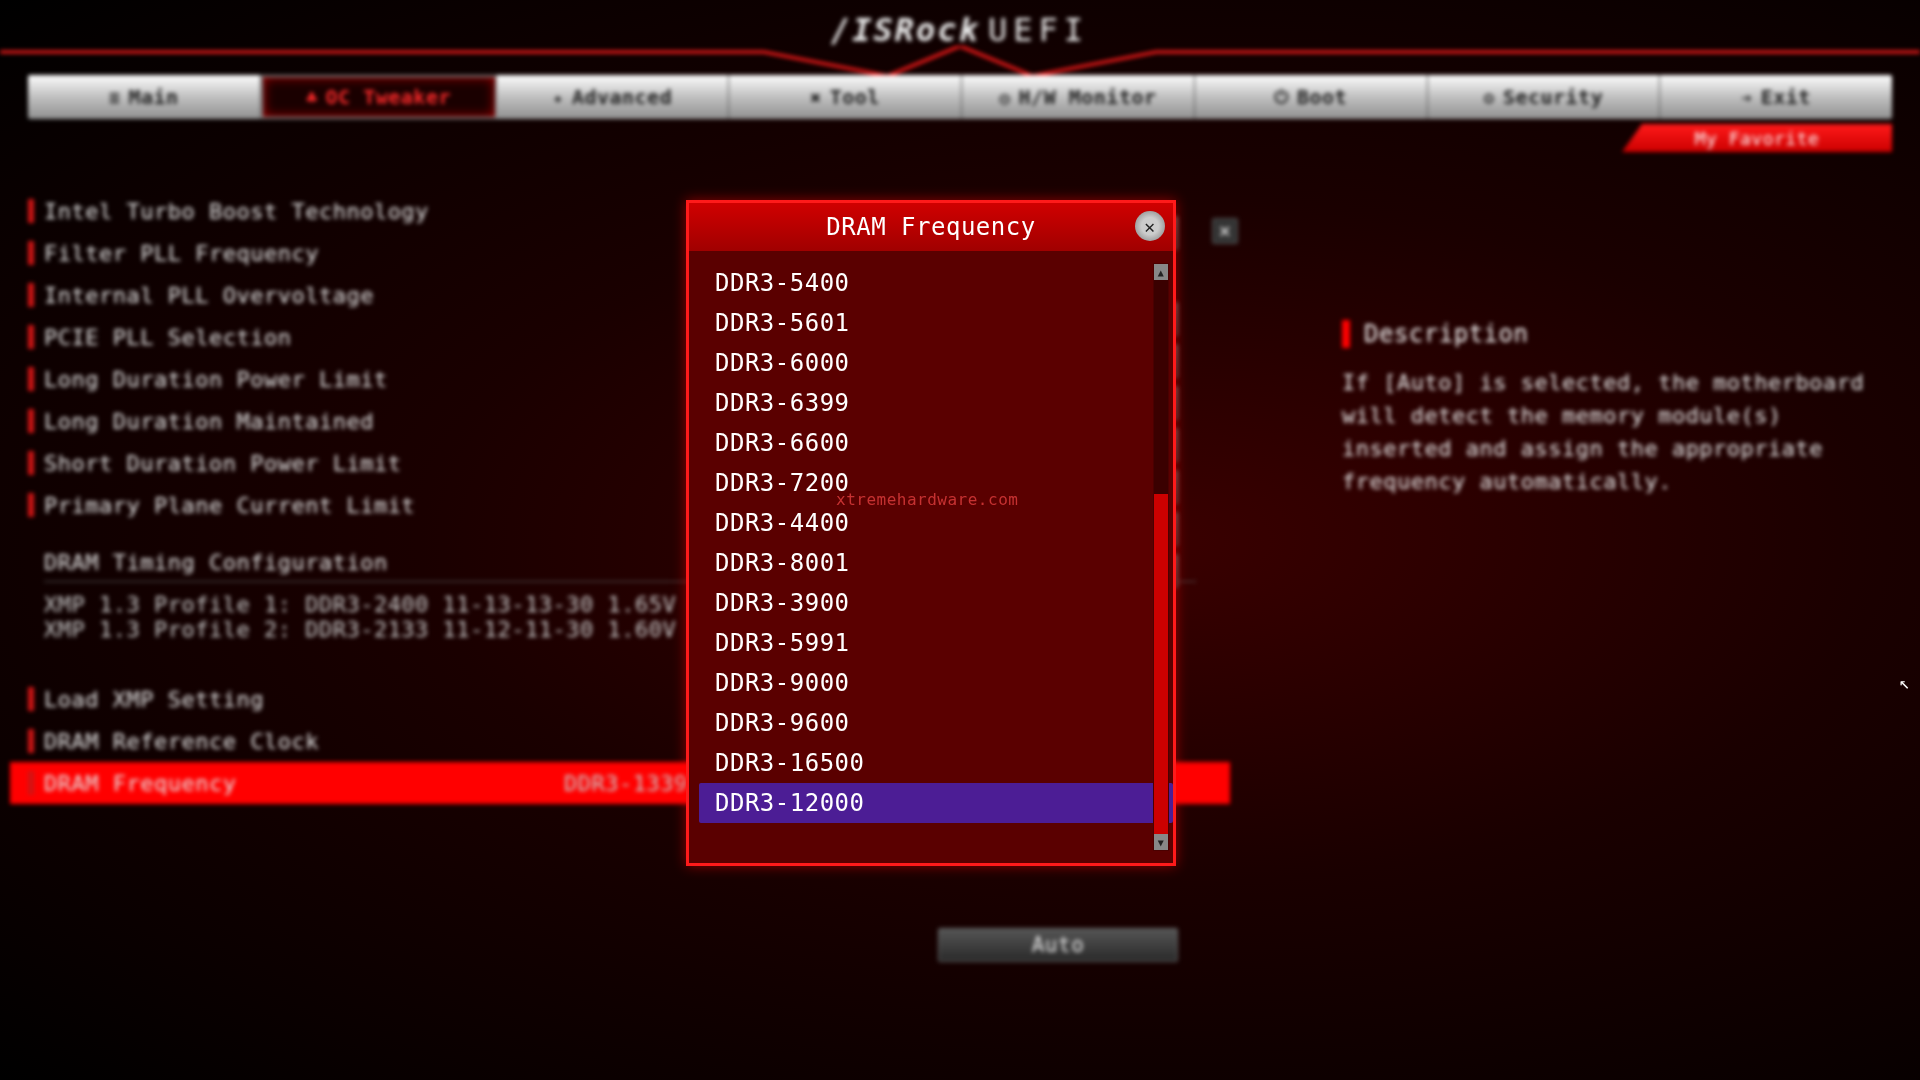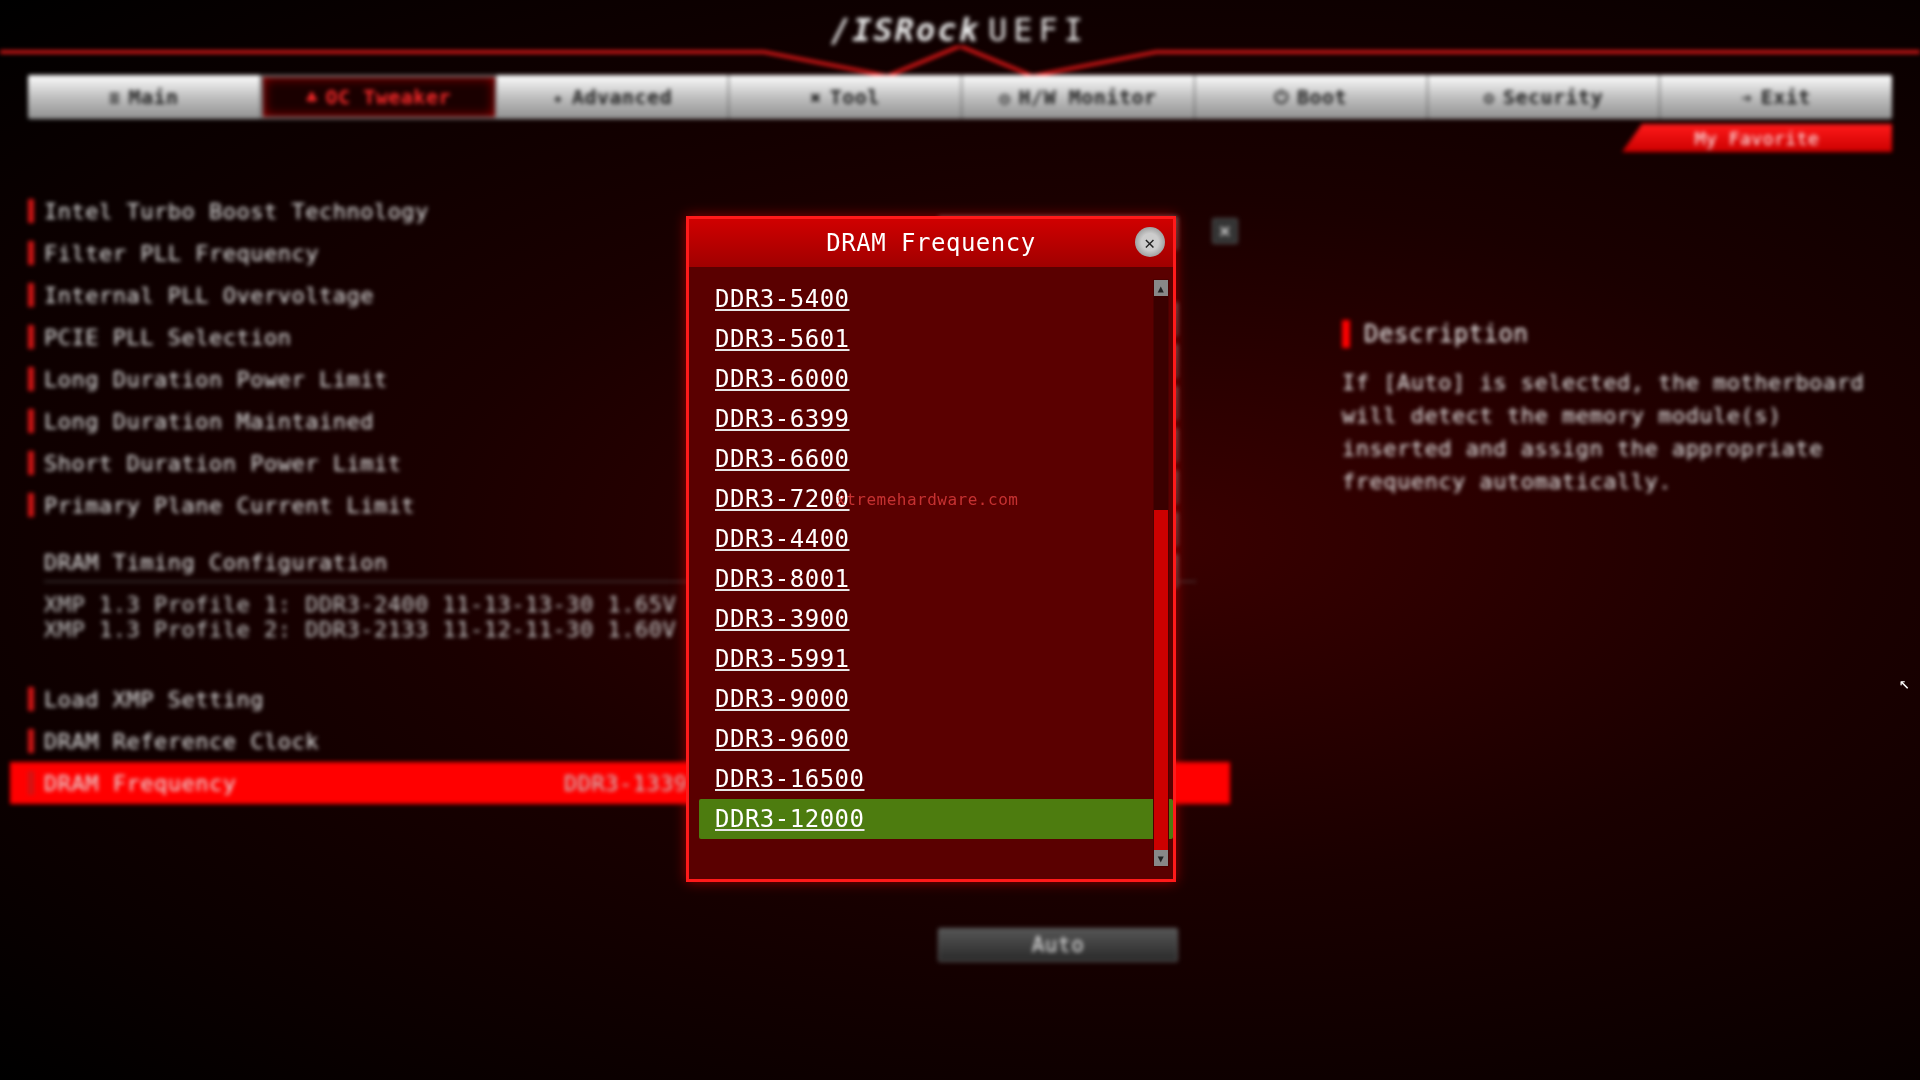--- a/index.html
+++ b/index.html
@@ -131,21 +131,21 @@
   margin-bottom:18px;
 }
 .desc-body {
   font-size:22px;
   line-height:1.5;
   color:#eee;
 }
 
 .modal {
   position:absolute;
-  top:216px; left:686px;
+  top:200px; left:686px;
   width:490px;
   background:#5a0000;
   border:3px solid #ff1a1a;
   box-shadow: 0 0 12px rgba(255,0,0,0.5);
 }
 .modal-header {
   background: linear-gradient(#d00000,#a00000);
   height:48px;
   display:flex;align-items:center;justify-content:center;
   color:#fff; font-size:24px; position:relative;
@@ -156,31 +156,30 @@
   background:radial-gradient(circle,#ccc 40%,#777 100%);
   color:#222; font-weight:bold;
   display:flex;align-items:center;justify-content:center;
   font-size:18px;
 }
 .modal-list {
   padding:12px 0 12px 10px;
   position:relative;
   height:612px;
   overflow:hidden;
-  text-decoration:underline;
 }
 .modal-item {
   height:40px;
   display:flex;align-items:center;
   padding-left:16px;
   font-size:24px;
   color:#fff;
   border-radius:2px;
 }
-.modal-item.selected { background:#4d7c0f;}
+.modal-item.selected { background:#4c1d95;}
 .modal-scroll-track {
   position:absolute;right:4px;top:12px;bottom:12px;width:16px;
   background:#3a0000;
   border:1px solid #4a0000;
 }
 .modal-scroll-arrow {
   width:100%;height:16px;background:#888;
   display:flex;align-items:center;justify-content:center;
   color:#222;font-size:10px;
 }

